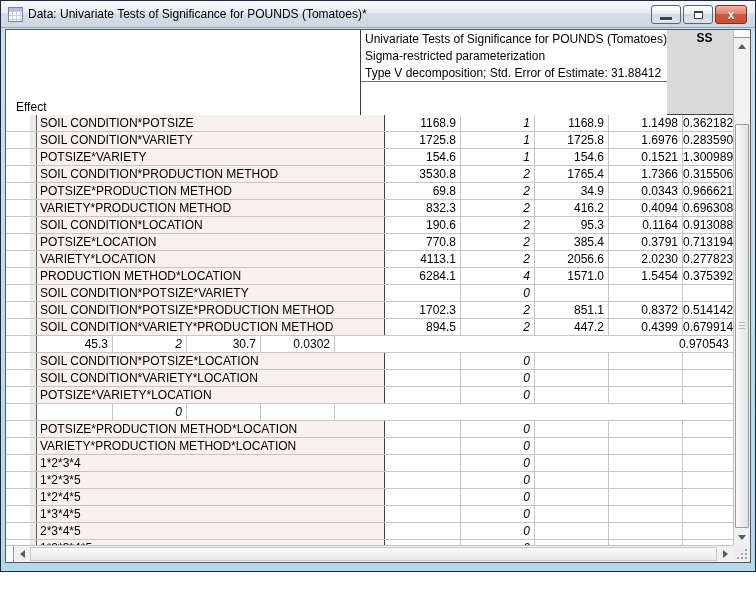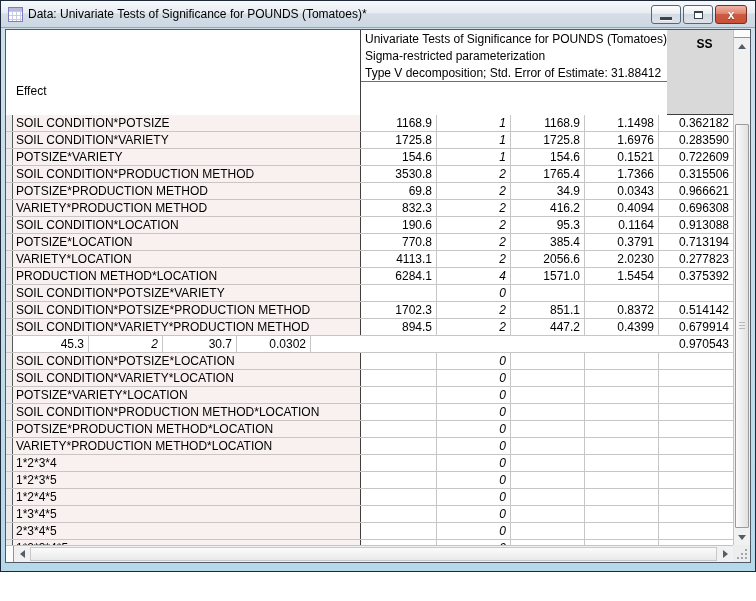--- a/index.html
+++ b/index.html
@@ -47,36 +47,36 @@
     background:#ffffff; border:1px solid #4e5a66; overflow:hidden;
   }
 
   
   .sheet{ position:absolute; top:0; left:0; right:17px; bottom:17px; background:#fff; font-size:12px; color:#000; }
   .header-area{ display:flex; height:85px; }
   .header-left{
     width:355px; flex:none; background:#ffffff;
     border-right:1px solid #3f3f3f; position:relative;
   }
-  .effect-label{ position:absolute; left:10px; bottom:17px; font-size:12px; }
+  .effect-label{ position:absolute; left:10px; bottom:1px; font-size:12px; }
   .header-right{ flex:1; display:flex; flex-direction:row; }
   .info-lines{ height:52px; padding:1px 0 0 4px; border-bottom:1px solid #6e6e6e; background:#fff; }
   .info-line{ font-size:12px; line-height:17px; white-space:nowrap; }
   .col-heads{ flex:1; display:flex; border-bottom:1px solid #3f3f3f; }
   .col-head{
     border-right:1px solid #9a9a9a; background:#ebebeb;
-    font-weight:bold; text-align:center; padding-top:7px; line-height:15px;
+    font-weight:bold; text-align:center; padding-top:1px; line-height:15px;
   }
   .col-head:last-child{ border-right:none; }
   .col-head.selected{ background:#d9d9d9; }
   .w-ss{width:76px;flex:none;} .w-df{width:74px;flex:none;font-style:italic;} .w-ms{width:74px;flex:none;} .w-f{width:74px;flex:none;} .w-p{flex:1;}
 
   
   .rows{}
-  .row{ display:flex; height:17px; border-bottom:1px solid #c9c5c2; background:#fff; }
+  .row{ display:flex; height:17px; border-bottom:1px solid #c9c5c2; background:#fff;padding-left:24px; }
   .row.pre-error{ border-bottom-color:#3f3f3f; }
   .row.error-row{ border-bottom-color:#3f3f3f;align-items:center; }
   .cell{ line-height:16px; overflow:hidden; white-space:nowrap; }
   .cell.gutter{ width:7px; flex:none; background:#eaeaea; border-right:1px solid #5a5a5a; }
   .cell.effect{ width:348px; flex:none; padding-left:3px; background:#f8f1ef; border-right:1px solid #3f3f3f; }
   .cell.num{ text-align:right; padding-right:4px; border-right:1px solid #c6c6c6; }
   .cell.num:last-child{ border-right:none; }
 
   
   .vscroll{
@@ -198,21 +198,21 @@
           <div class="cell num w-p">0.283590</div>
         </div>
 
         <div class="row">
           <div class="cell gutter"></div>
           <div class="cell effect">POTSIZE*VARIETY</div>
           <div class="cell num w-ss">154.6</div>
           <div class="cell num w-df">1</div>
           <div class="cell num w-ms">154.6</div>
           <div class="cell num w-f">0.1521</div>
-          <div class="cell num w-p">0.722609</div>
+          <div class="cell num w-p">1.300989</div>
         </div>
 
         <div class="row">
           <div class="cell gutter"></div>
           <div class="cell effect">SOIL CONDITION*PRODUCTION METHOD</div>
           <div class="cell num w-ss">3530.8</div>
           <div class="cell num w-df">2</div>
           <div class="cell num w-ms">1765.4</div>
           <div class="cell num w-f">1.7366</div>
           <div class="cell num w-p">0.315506</div>
@@ -342,21 +342,20 @@
           <div class="cell effect">POTSIZE*VARIETY*LOCATION</div>
           <div class="cell num w-ss"></div>
           <div class="cell num w-df">0</div>
           <div class="cell num w-ms"></div>
           <div class="cell num w-f"></div>
           <div class="cell num w-p"></div>
         </div>
 
         <div class="row">
           <div class="cell gutter"></div>
-          <div class="cell effect">SOIL CONDITION*PRODUCTION METHOD*LOCATION</div>
           <div class="cell num w-ss"></div>
           <div class="cell num w-df">0</div>
           <div class="cell num w-ms"></div>
           <div class="cell num w-f"></div>
           <div class="cell num w-p"></div>
         </div>
 
         <div class="row">
           <div class="cell gutter"></div>
           <div class="cell effect">POTSIZE*PRODUCTION METHOD*LOCATION</div>

